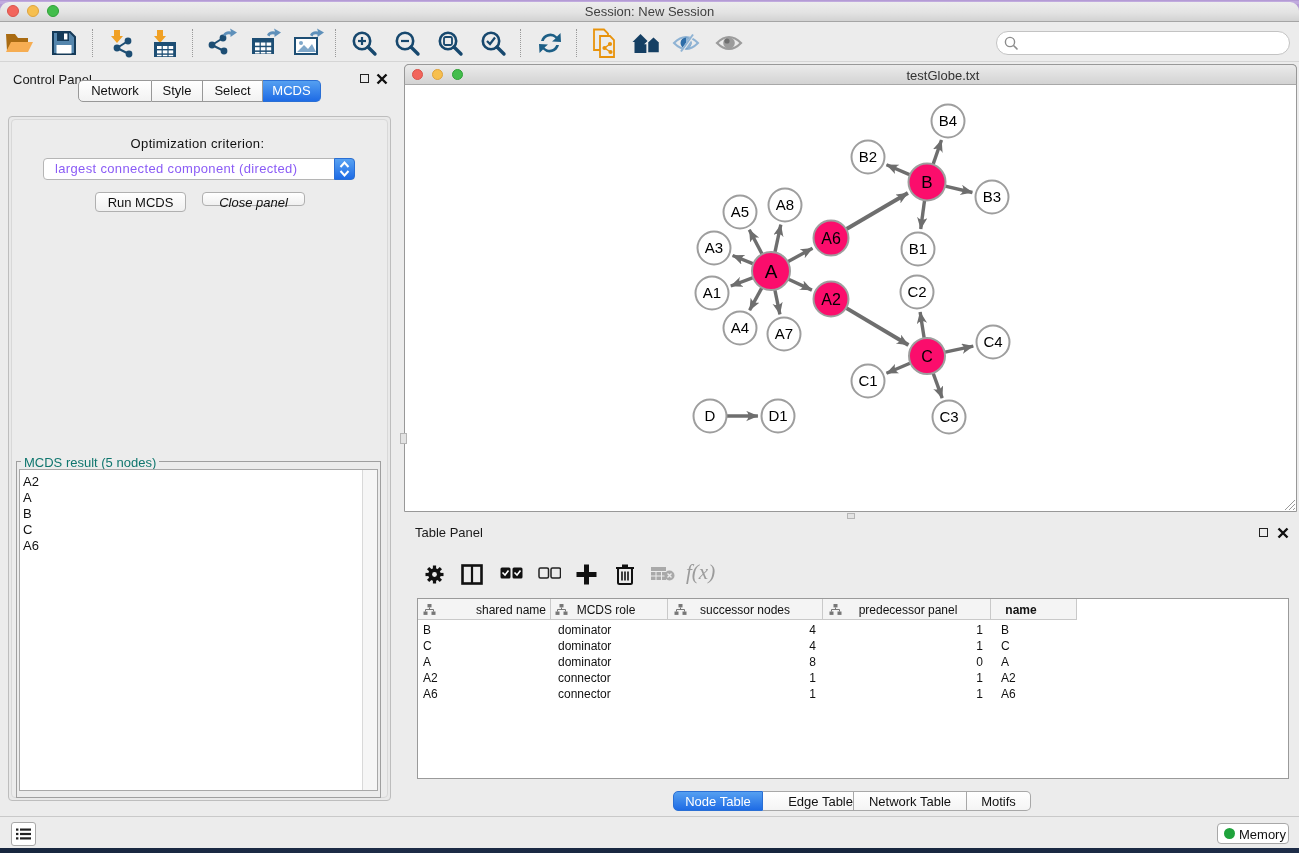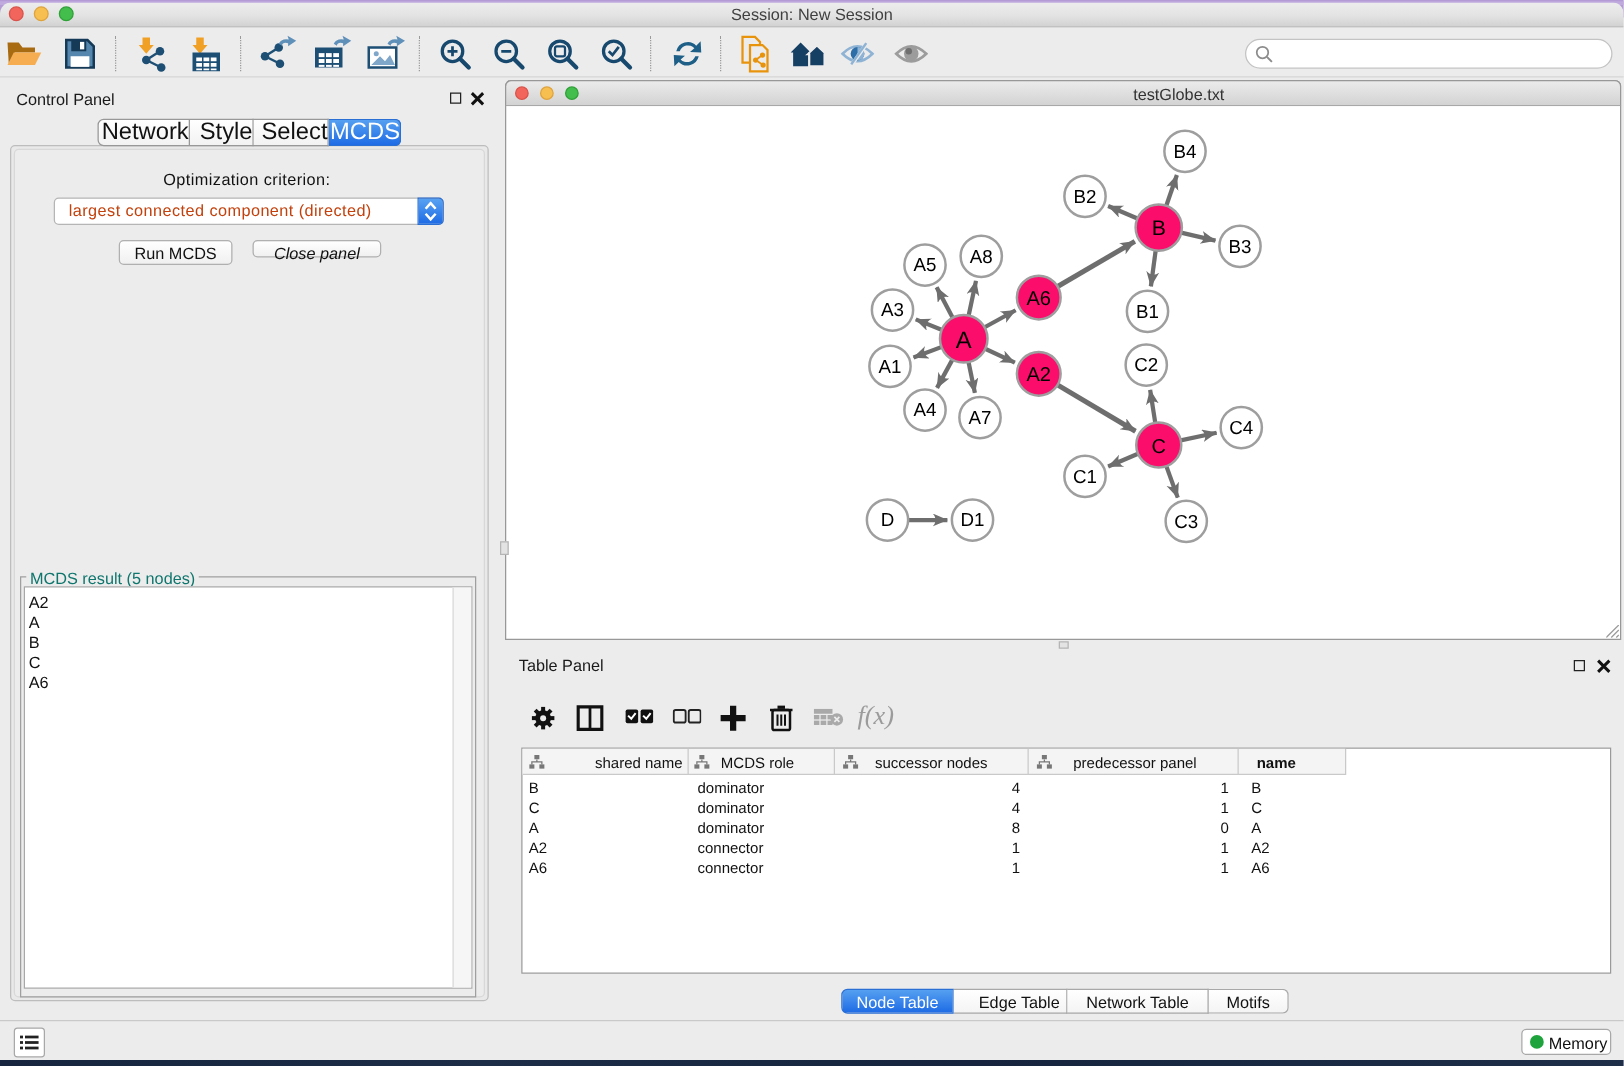--- a/index.html
+++ b/index.html
@@ -5,21 +5,21 @@
 html,body{width:1299px;height:853px;overflow:hidden;}
 body{font-family:"Liberation Sans",sans-serif;background:#ececec;position:relative;}
 .abs{position:absolute;}
 .titlebar{left:0;top:2px;width:1299px;height:20px;background:linear-gradient(#ededed 0%,#e3e3e3 55%,#d2d2d2 100%);border-bottom:1px solid #a5a5a5;border-radius:9px 9px 0 0;}
 .tl{border-radius:50%;width:12px;height:12px;top:5px;}
 .ttxt{width:100%;text-align:center;top:4px;font-size:13px;color:#404040;}
 .toolbar{left:0;top:23px;width:1299px;height:39px;background:#ececec;}
 .vsep{top:29px;width:1px;height:28px;border-left:1px dotted #9a9a9a;}
 .searchbox{left:996px;top:31px;width:294px;height:24px;background:#fff;border:1px solid #c3c3c3;border-radius:12px;}
 .panel-title{font-size:13px;color:#1a1a1a;}
-.tab{top:95px;height:22px;background:linear-gradient(#ffffff,#f2f2f2);border:1px solid #989898;font-size:19px;text-align:right;color:#111;line-height:20px;}
+.tab{top:80px;height:22px;background:linear-gradient(#ffffff,#f2f2f2);border:1px solid #989898;font-size:13px;text-align:center;color:#111;line-height:20px;}
 .btn{background:linear-gradient(#ffffff,#f0f0f0);border:1px solid #b0b0b0;border-radius:4px;font-size:13px;text-align:center;color:#111;}
 .flo{width:9px;height:9px;border:1.6px solid #222;background:transparent;}
 svg{display:block;}
 .hdrlbl{top:603px;font-size:12px;color:#111;text-align:center;}
 .cell{font-size:12px;color:#111;}
 </style></head>
 <body>
 
 <div class="abs" style="left:0;top:0;width:1299px;height:14px;background:#b49bd5;"></div>
 <div class="abs" style="left:0;top:1px;width:1299px;height:3px;background:#c0aade;"></div>
@@ -201,21 +201,21 @@
 <div class="abs" style="left:8px;top:116px;width:383px;height:685px;background:#e9e9e9;border:1px solid #bdbdbd;border-radius:4px;"></div>
 <div class="abs" style="left:11px;top:119px;width:377px;height:679px;background:#ececec;border:1px solid #d8d8d8;border-radius:4px;"></div>
 
 <div class="abs tab" style="left:78px;width:74px;border-radius:5px 0 0 5px;">Network</div>
 <div class="abs tab" style="left:152px;width:51px;border-left:0;">Style</div>
 <div class="abs tab" style="left:203px;width:60px;border-left:0;">Select</div>
 <div class="abs tab" style="left:263px;width:58px;border-left:0;border-radius:0 5px 5px 0;background:linear-gradient(#55a0f1,#1e6be5);color:#fff;border-color:#2a6fd4;">MCDS</div>
 
 <div class="abs" style="left:0px;top:136px;width:395px;text-align:center;font-size:13px;letter-spacing:0.35px;color:#111;">Optimization criterion:</div>
 <div class="abs" style="left:43px;top:158px;width:312px;height:22px;background:#fff;border:1px solid #b5b5b5;border-radius:4px;"></div>
-<div class="abs" style="left:55px;top:161px;font-size:13px;letter-spacing:0.35px;color:#c2410c;">largest connected component (directed)</div>
+<div class="abs" style="left:55px;top:161px;font-size:13px;letter-spacing:0.35px;color:#8b5cf6;">largest connected component (directed)</div>
 <div class="abs" style="left:334px;top:158px;width:21px;height:22px;background:linear-gradient(#58a2f2,#1e6be5);border-radius:0 4px 4px 0;border:1px solid #2a6fd4;"></div>
 <svg class="abs" style="left:338px;top:161px;" width="13" height="16" viewBox="0 0 13 16">
 <path d="M2.5,6 L6.5,1.5 L10.5,6" fill="none" stroke="#fff" stroke-width="2"></path>
 <path d="M2.5,10 L6.5,14.5 L10.5,10" fill="none" stroke="#fff" stroke-width="2"></path>
 </svg>
 <div class="abs btn" style="left:95px;top:192px;width:91px;height:20px;line-height:19px;">Run MCDS</div>
 <div class="abs btn" style="left:202px;top:192px;width:103px;height:14px;line-height:19px;font-style:italic;">Close panel</div>
 
 <div class="abs" style="left:16px;top:461px;width:365px;height:337px;border:1px solid #9f9f9f;"></div>
 <div class="abs" style="left:21px;top:455px;background:#ececec;padding:0 3px;font-size:13px;color:#0f766e;">MCDS result (5 nodes)</div>
@@ -426,21 +426,21 @@
 <div class="abs hdrlbl" style="left:843px;width:130px;">predecessor panel</div>
 <div class="abs hdrlbl" style="left:991px;width:60px;font-weight:bold;">name</div>
 
 <div class="abs cell" style="left:423px;top:622px;line-height:16px;">B<br>C<br>A<br>A2<br>A6</div>
 <div class="abs cell" style="left:558px;top:622px;line-height:16px;">dominator<br>dominator<br>dominator<br>connector<br>connector</div>
 <div class="abs cell" style="left:716px;top:622px;line-height:16px;width:100px;text-align:right;">4<br>4<br>8<br>1<br>1</div>
 <div class="abs cell" style="left:883px;top:622px;line-height:16px;width:100px;text-align:right;">1<br>1<br>0<br>1<br>1</div>
 <div class="abs cell" style="left:1001px;top:622px;line-height:16px;">B<br>C<br>A<br>A2<br>A6</div>
 
 <div class="abs" style="left:673px;top:791px;width:90px;height:20px;background:linear-gradient(#55a0f1,#1e6be5);border:1px solid #2a6fd4;border-radius:5px 0 0 5px;color:#fff;font-size:13px;text-align:center;line-height:19px;">Node Table</div>
-<div class="abs" style="left:763px;top:791px;width:91px;height:20px;background:linear-gradient(#ffffff,#f4f4f4);border:1px solid #a8a8a8;border-left:0;color:#111;font-size:13px;text-align:left;line-height:19px;padding-left:20px;">Edge Table</div>
+<div class="abs" style="left:763px;top:791px;width:91px;height:20px;background:linear-gradient(#ffffff,#f4f4f4);border:1px solid #a8a8a8;border-left:0;color:#111;font-size:13px;text-align:right;line-height:19px;padding-left:20px;">Edge Table</div>
 <div class="abs" style="left:854px;top:791px;width:113px;height:20px;background:linear-gradient(#ffffff,#f4f4f4);border:1px solid #a8a8a8;border-left:0;color:#111;font-size:13px;text-align:center;line-height:19px;">Network Table</div>
 <div class="abs" style="left:967px;top:791px;width:64px;height:20px;background:linear-gradient(#ffffff,#f4f4f4);border:1px solid #a8a8a8;border-left:0;border-radius:0 5px 5px 0;color:#111;font-size:13px;text-align:center;line-height:19px;">Motifs</div>
 
 <div class="abs" style="left:0;top:816px;width:1299px;height:1px;background:#c9c9c9;"></div>
 <div class="abs" style="left:11px;top:822px;width:25px;height:24px;background:#fff;border:1px solid #a8a8a8;border-radius:3px;"></div>
 <svg class="abs" style="left:16px;top:828px;" width="15" height="12" viewBox="0 0 15 12">
     <g fill="#222">
       <rect x="0" y="0.5" width="2.4" height="2.2"></rect>
       <rect x="4" y="0.5" width="11" height="2.2"></rect>
       <rect x="0" y="4.9" width="2.4" height="2.2"></rect>

